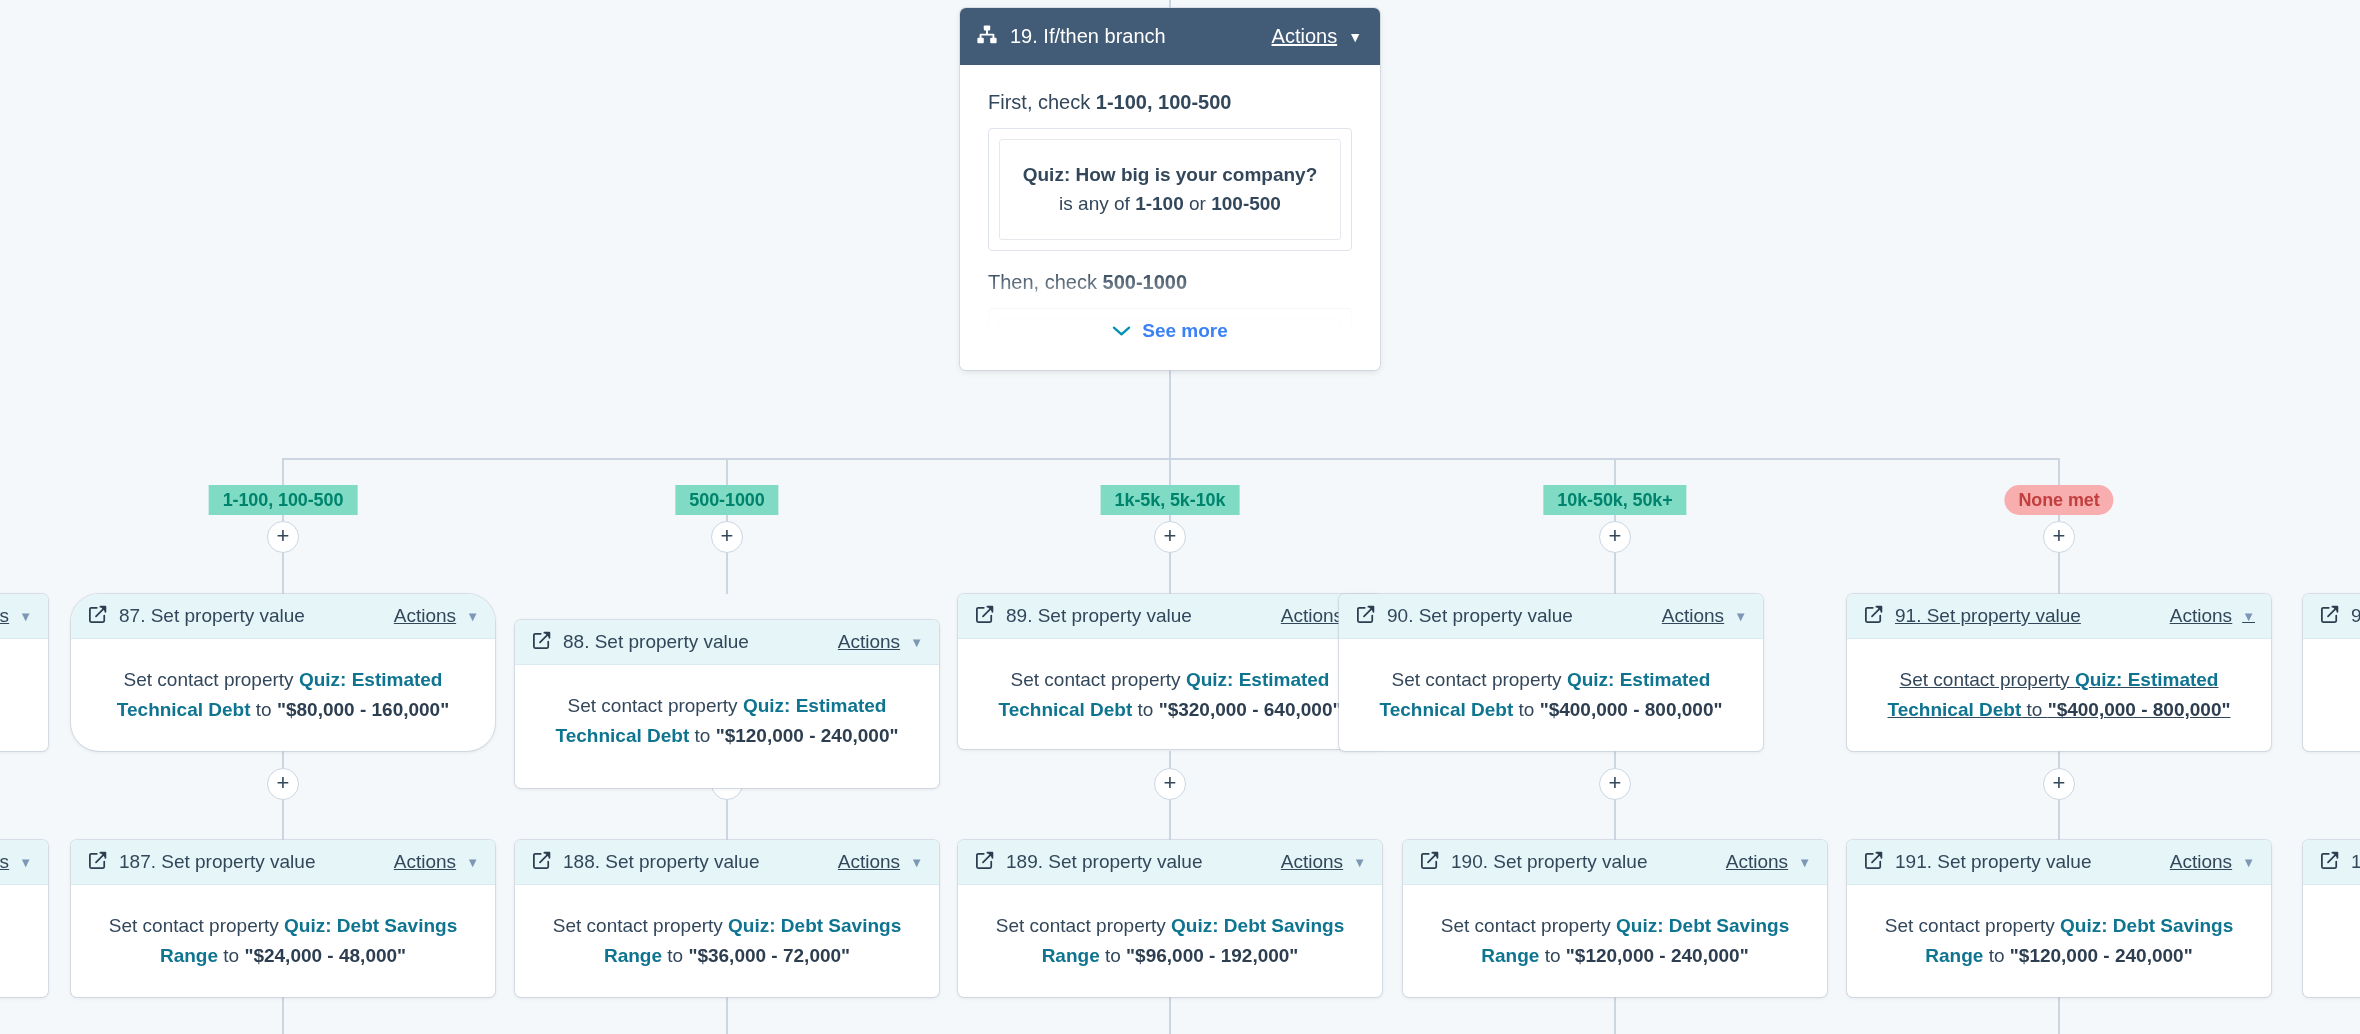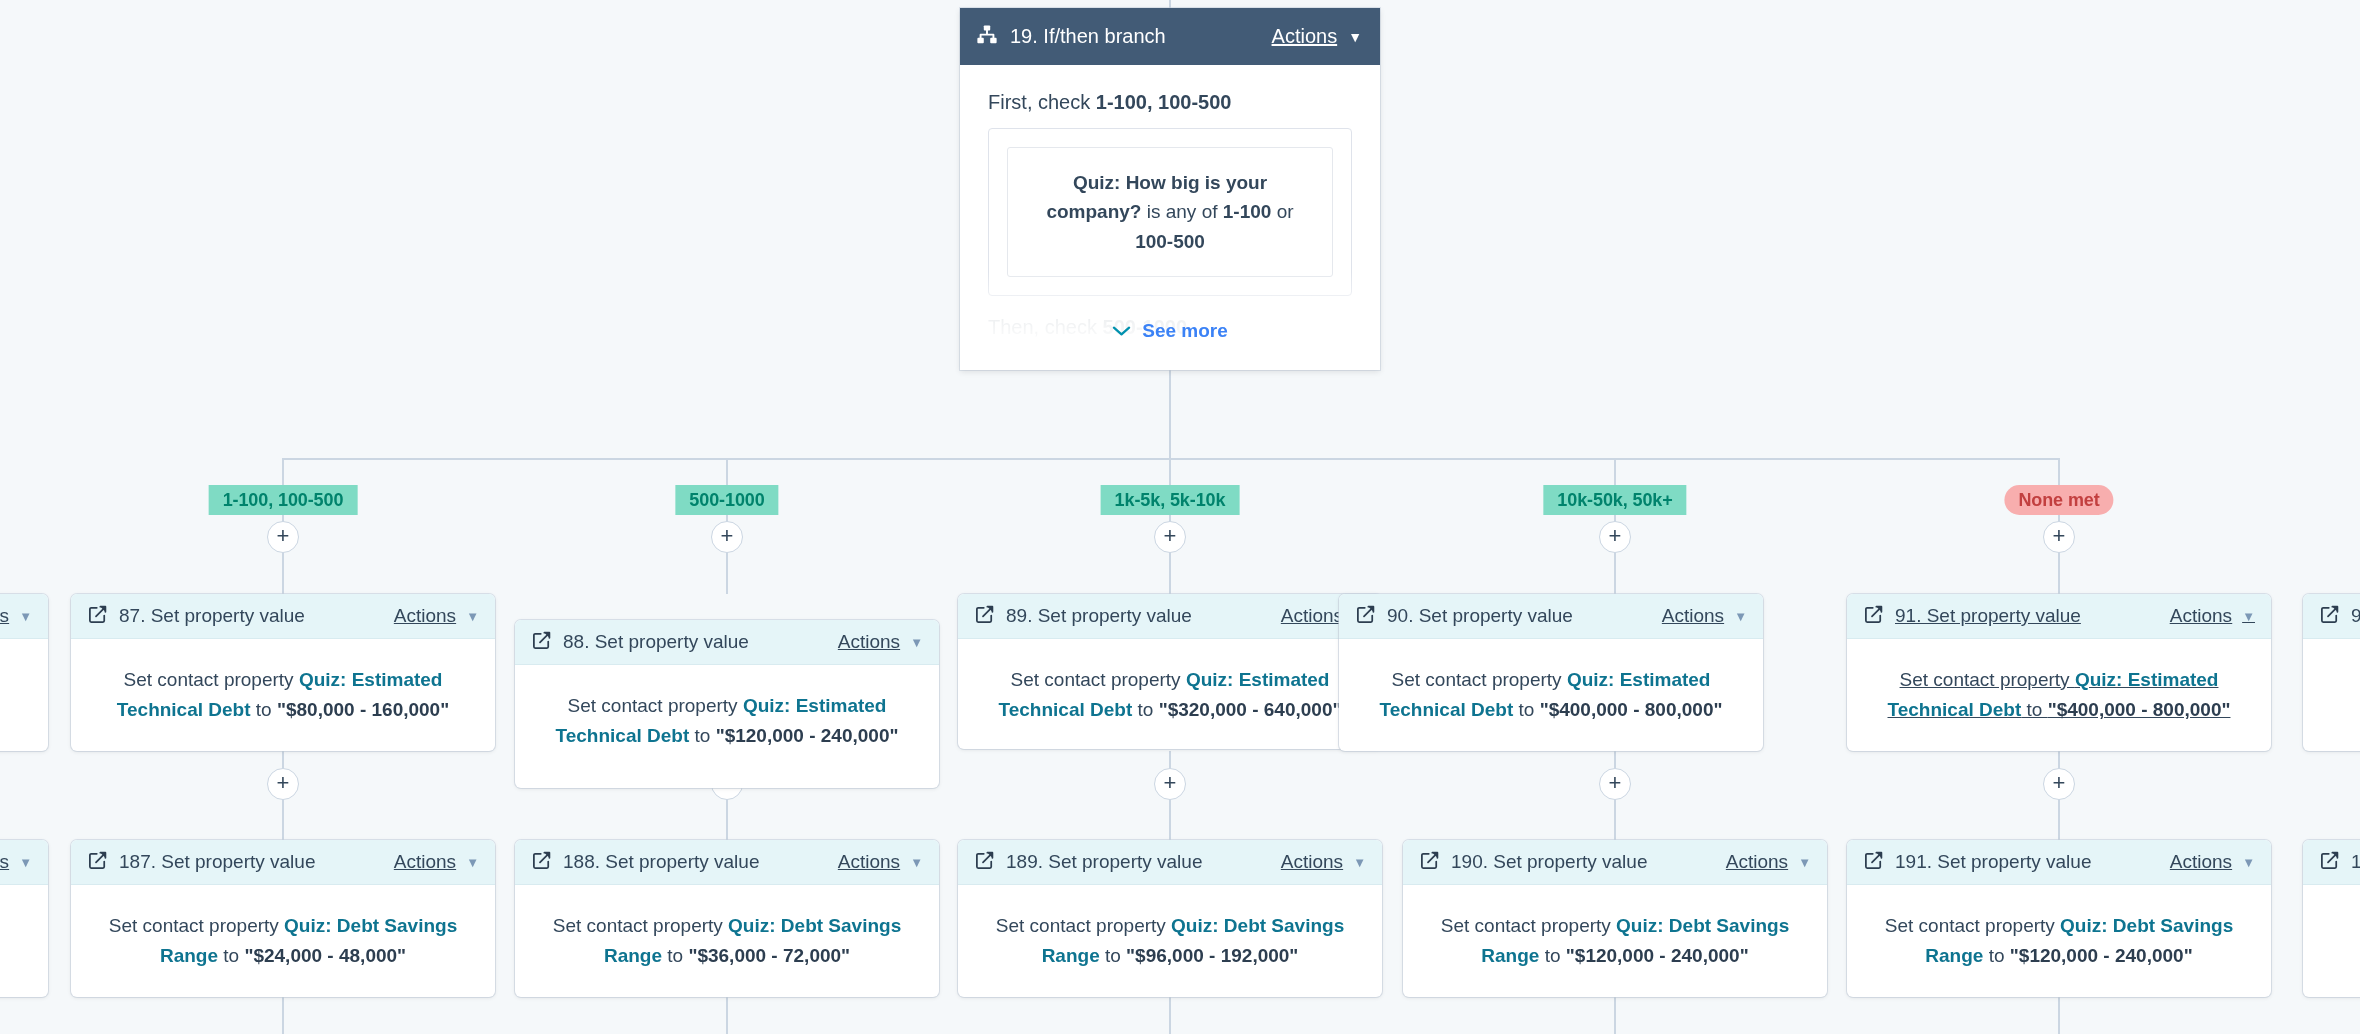--- a/index.html
+++ b/index.html
@@ -70,21 +70,21 @@
     transform: translateX(-50%);
   }
   .branch-badge.teal { background: #7fdbc4; color: #00836c; }
   .branch-badge.red  { background: #f8aeae; color: #c23f3f; }
 
   
   .branch-card {
     position: absolute;
     width: 420px;
     background: #ffffff;
-    border-radius: 0;
+    border-radius: 6px;
     box-shadow: 0 2px 6px rgba(0,0,0,0.10), 0 0 0 1px rgba(203,214,226,0.55);
     overflow: hidden;
     z-index: 6;
   }
   .branch-card .hdr {
     height: 57px;
     background: #425b76;
     display: flex;
     align-items: center;
     padding: 0 18px 0 16px;
@@ -116,21 +116,21 @@
   .cond-label {
     font-size: 20px;
     color: #33475b;
     margin-bottom: 14px;
     white-space: nowrap;
   }
   .cond-label b { font-weight: 700; }
   .cond-outer {
     border: 1px solid #dfe3eb;
     border-radius: 4px;
-    padding: 18px;
+    padding: 10px;
     margin-bottom: 20px;
   }
   .cond-inner {
     border: 1px solid #e5e8ed;
     border-radius: 3px;
     padding: 20px 18px;
     text-align: center;
     font-size: 19px;
     line-height: 1.55;
     color: #33475b;
@@ -291,21 +291,21 @@
         </div>
       </div>
       <div class="fade-mask"></div>
       <div class="see-more">
         <span class="icon-sq"><svg width="19" height="12" viewBox="0 0 20 12" fill="none" stroke="#0091ae" stroke-width="2.4" stroke-linecap="round" stroke-linejoin="round">
             <path d="M2 2.5 10 9.5 18 2.5"></path>
           </svg></span>
         <span>See more</span>
       </div>
     </div>
-    <div class="action-card" style="left: 71px; top: 594px; width: 424px; height: 157px;">
+    <div class="action-card" style="left: 71px; top: 594px; width: 424px; height: 157px; border-radius: 28px;">
       <div class="ahdr">
         <span class="icon-sq"><svg width="19" height="19" viewBox="0 0 24 24" fill="none" stroke="#2d3e50" stroke-width="2.2" stroke-linecap="round" stroke-linejoin="round">
             <path d="M20.5 13.4V20a1.6 1.6 0 0 1-1.6 1.6H4a1.6 1.6 0 0 1-1.6-1.6V5.1A1.6 1.6 0 0 1 4 3.5h7.1"></path>
             <path d="M15.6 2.2h6.4v6.4" fill="#2d3e50" stroke="#2d3e50"></path>
             <path d="M10.1 14.3 21.4 2.9"></path>
           </svg></span>
         <span class="atitle">87. Set property value</span>
         <span class="spacer"></span>
         <span class="aactions">Actions</span>
         <span class="acaret">▼</span>

